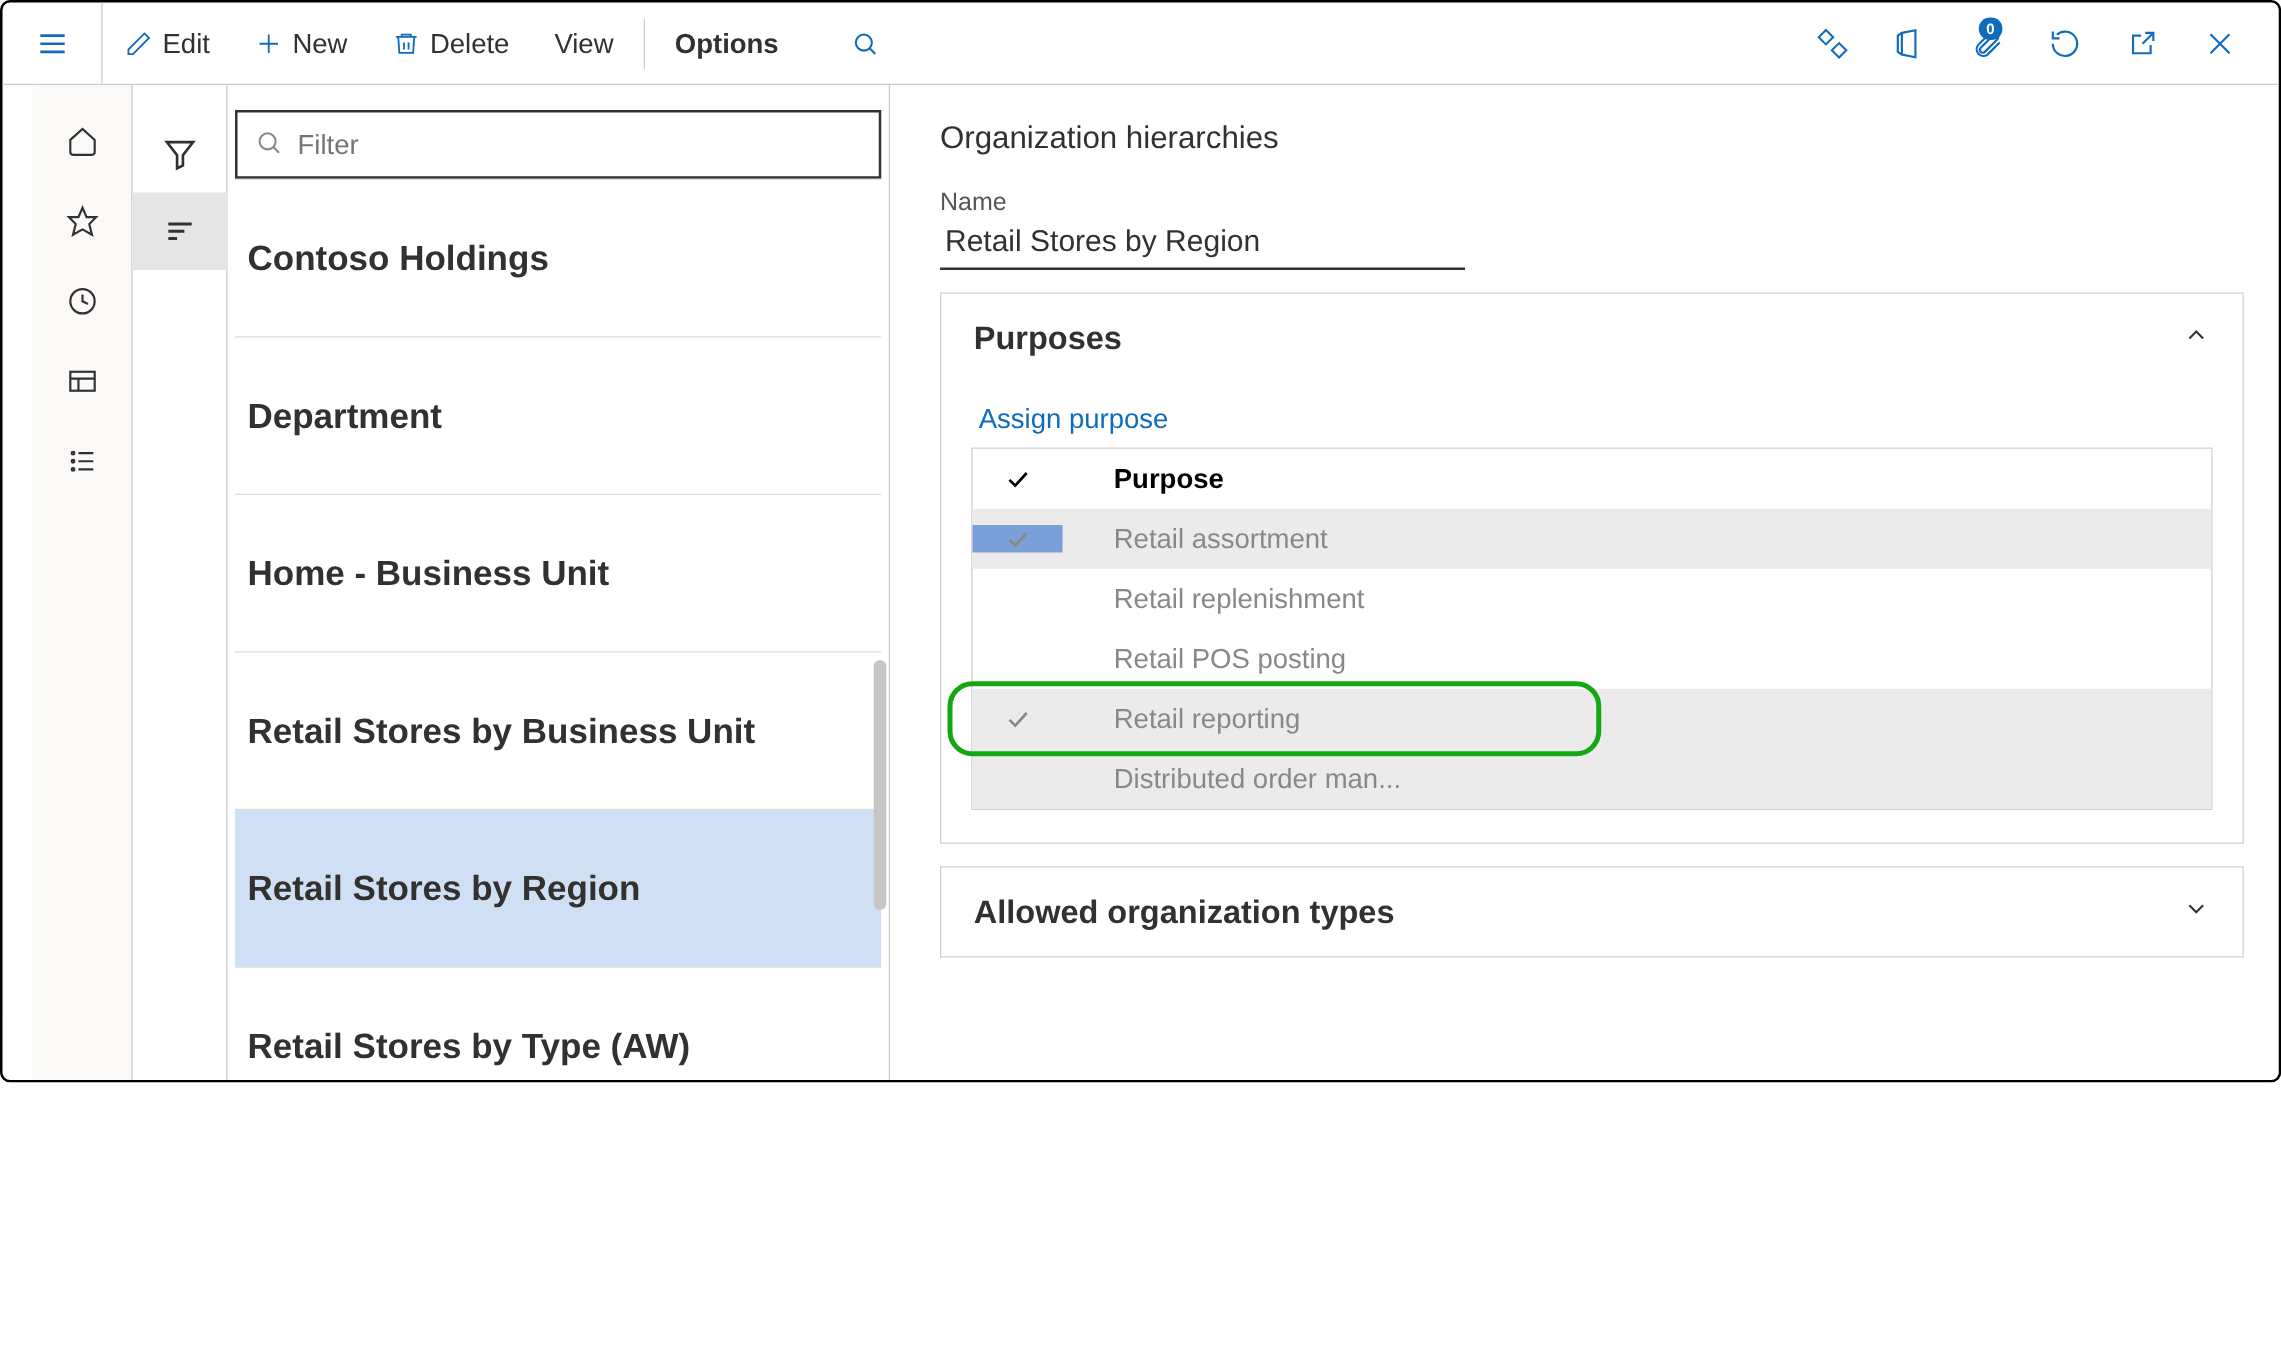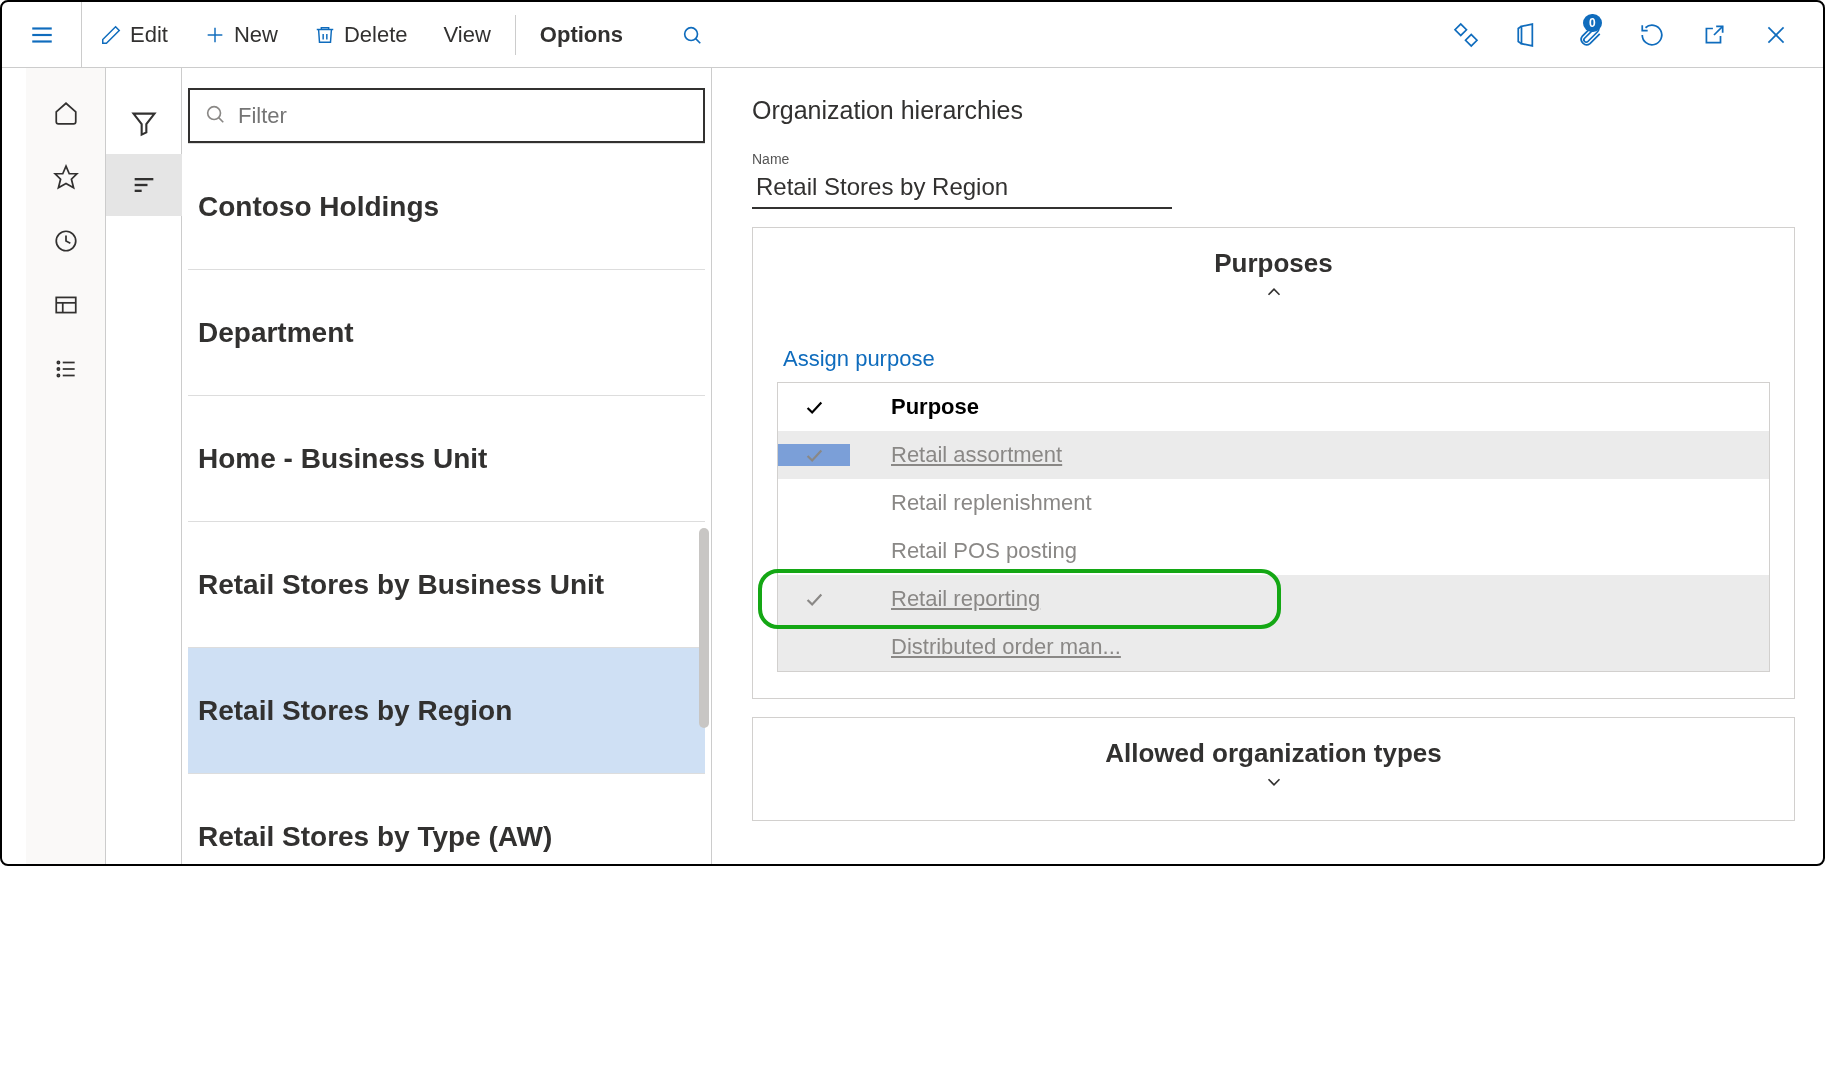--- a/index.html
+++ b/index.html
@@ -31,34 +31,34 @@
 .filterbox { border:2px solid #323130; height:58px; display:flex; align-items:center; gap:12px; padding:0 14px; }
 .filterbox input { border:none; outline:none; font-size:22px; flex:1; }
 .list { border-top:1px solid #ddd; overflow:hidden; }
 .li { height:126px; border-bottom:1px solid #ddd; display:flex; align-items:center; padding:0 10px 0 10px; font-size:28px; font-weight:600; cursor:pointer; }
 .li.selected { background:#cfe0f4; }
 .listscroll { position:absolute; right:0; top:120px; width:12px; height:540px; display:flex; flex-direction:column; }
 .listscroll .thumb { width:10px; background:#c8c6c4; border-radius:6px; height:220px; margin-top:340px; }
 
 .detail { flex:1; padding:28px 28px 0 40px; display:flex; flex-direction:column; gap:18px; overflow:hidden; }
 .pgtitle { font-size:25px; }
-.fldlbl { font-size:14px; color:#555; margin-top:8px; }
+.fldlbl { font-size:20px; color:#555; margin-top:8px; }
 .txtval { font-size:24px; border-bottom:2px solid #323130; width:420px; padding:6px 4px; }
 
 .card { border:1px solid #d2d0ce; }
-.cardhdr { display:flex; align-items:center; justify-content:space-between; padding:20px 26px; font-size:26px; font-weight:600; cursor:pointer;flex-direction:column; }
+.cardhdr { display:flex; align-items:center; justify-content:space-between; padding:20px 26px; font-size:26px; font-weight:600; cursor:pointer; }
 .cardbody { padding:6px 24px 26px 24px; }
 .assign { color:#0f6cbd; font-size:22px; cursor:pointer; padding:10px 6px; display:inline-block; }
 
 .grid { border:1px solid #d2d0ce; }
 .grid .row { display:flex; align-items:center; height:48px; font-size:22px;gap:41px; }
 .grid .hrow { font-weight:600; color:#000; }
 .grid .chk { width:72px; display:flex; align-items:center; justify-content:center; }
 .grid .txt { flex:1; }
-.grid .alt { background:#ebebeb;text-decoration:underline; }
+.grid .alt { background:#ebebeb; }
 .grid .sel .chk { background:#7b9fd8; }
 .grid .dim { color:#8a8886; }
 .highlight { position:relative; }
 .highlight::after { content:""; position:absolute; left:-20px; right:488px; top:-6px; bottom:-6px; border:4px solid #14a714; border-radius:20px; pointer-events:none; }
 
 svg { stroke: currentColor; }
 </style>
 </head>
 <body>
 

